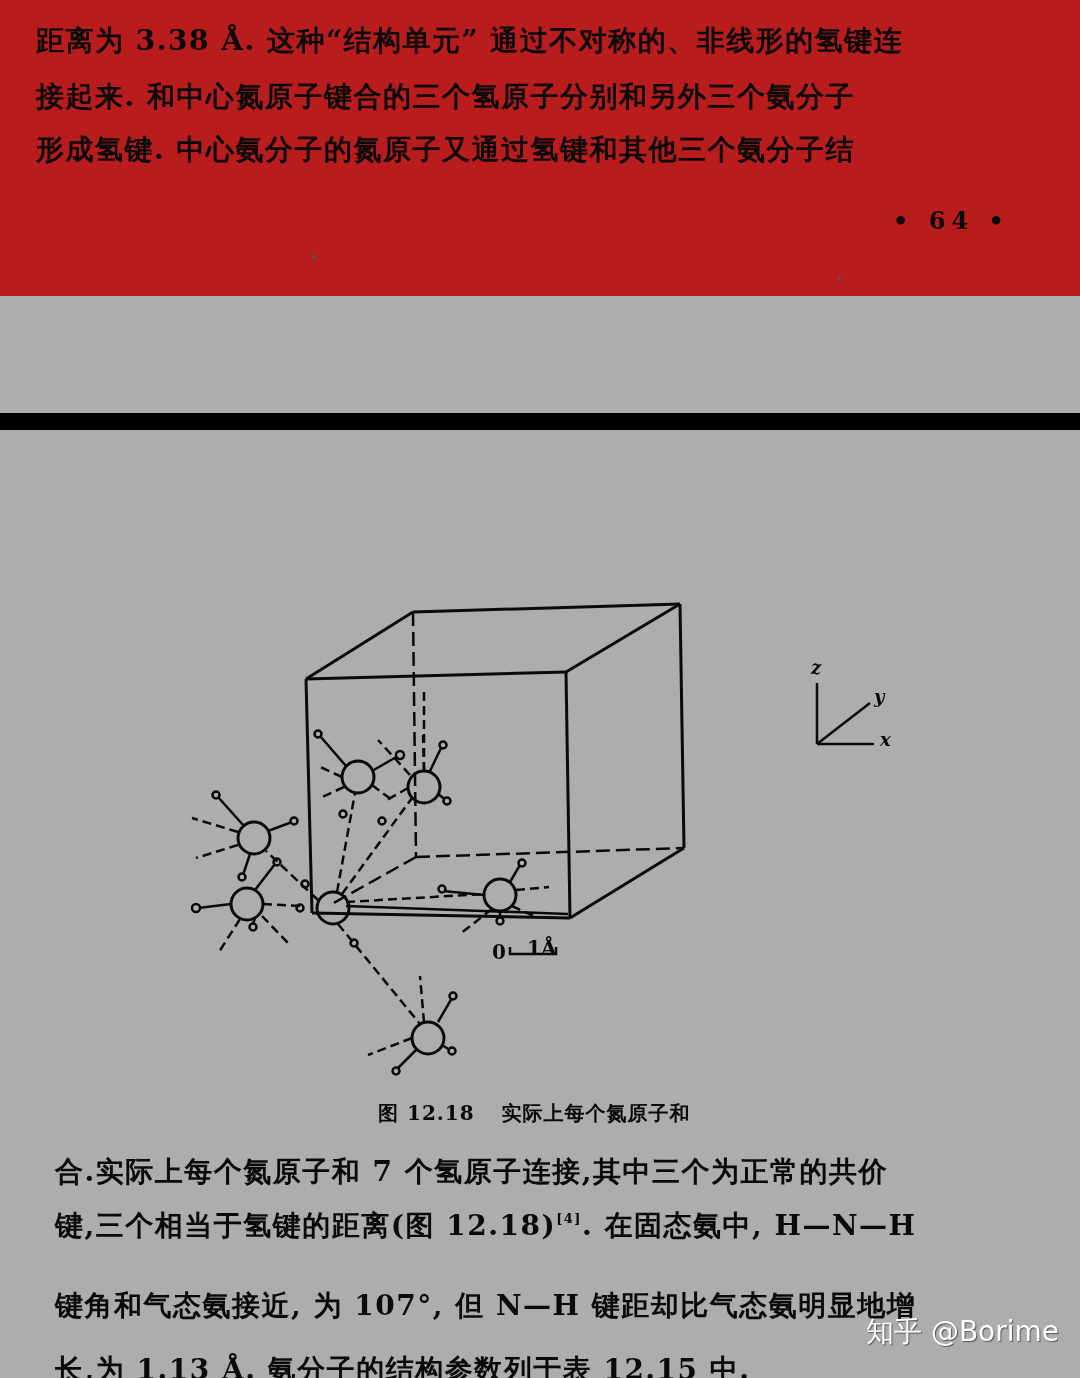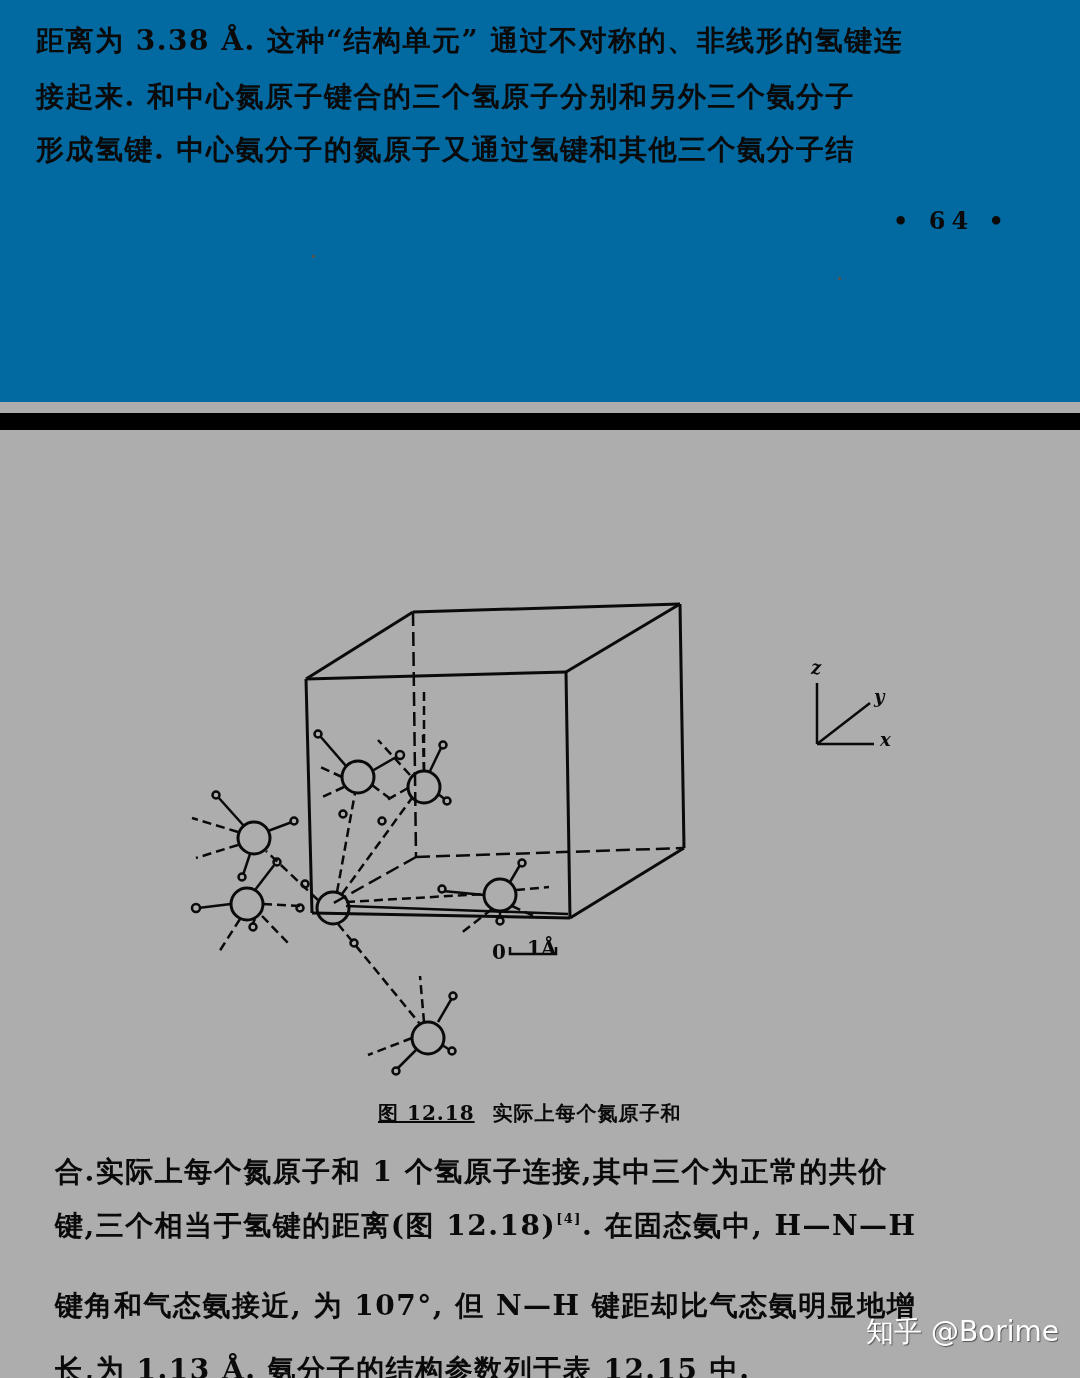--- a/index.html
+++ b/index.html
@@ -2,21 +2,21 @@
 <html><head>
 <meta charset="utf-8">
 <style>
   html, body { margin: 0; padding: 0; }
   body {
     width: 1080px; height: 1378px; overflow: hidden;
     background: #adadad; position: relative;
     font-family: "DejaVu Serif", "Liberation Serif", serif;
     color: #0a0a0a;
   }
-  .page-top { position: absolute; left: 0; top: 0; width: 1080px; height: 402px; background: #0369a1; }
+  .page-top { position: absolute; left: 0; top: 0; width: 1080px; height: 296px; background: #b91c1c; }
   .divider-bar { position: absolute; left: 0; top: 413px; width: 1080px; height: 17px; background: #000; }
   .page-bottom { position: absolute; left: 0; top: 430px; width: 1080px; height: 948px; background: #adadad; }
 
   .text-line {
     position: absolute; white-space: nowrap;
     font-size: 28px; font-weight: bold; letter-spacing: 1.5px;
     line-height: 1;
   }
   .top-line-1 { left: 36px; top: 27px; }
   .top-line-2 { left: 36px; top: 83px; }
@@ -32,21 +32,21 @@
   .bottom-line-2 { left: 55px; top: 1212px; }
   .bottom-line-3 { left: 55px; top: 1264px; margin-top: 28px; }
   .bottom-line-4 { left: 55px; top: 1356px; }
   sup.ref { font-size: 13px; vertical-align: 12px; }
 
   .figure-svg { position: absolute; left: 0; top: 0; }
   .figure-caption {
     position: absolute; left: 378px; top: 1100px;
     font-size: 20px; font-weight: bold; white-space: nowrap; letter-spacing: 1px;
   }
-  .figure-caption .num { margin-right: 18px; text-decoration: underline; }
+  .figure-caption .num { margin-right: 27px; }
 
   .scale-label {
     position: absolute; font-size: 20px; font-weight: bold;
   }
   .axis-label {
     position: absolute; font-size: 18px; font-style: italic; font-weight: bold;
   }
 
   .watermark {
     position: absolute; left: 838px; top: 1313px;
@@ -186,18 +186,18 @@
 <div class="scale-label" style="left:527px;top:936px">1Å</div>
 
 <div class="axis-label" style="left:811px;top:657px">z</div>
 <div class="axis-label" style="left:874px;top:686px">y</div>
 <div class="axis-label" style="left:880px;top:729px">x</div>
 
 <div class="figure-caption">
   <span class="num">图 12.18</span><span>实际上每个氮原子和</span>
 </div>
 
-<div class="text-line bottom-line-1">合.实际上每个氮原子和 1 个氢原子连接,其中三个为正常的共价</div>
+<div class="text-line bottom-line-1">合.实际上每个氮原子和 7 个氢原子连接,其中三个为正常的共价</div>
 <div class="text-line bottom-line-2"><span>键,三个相当于氢键的距离(图 12.18)</span><sup class="ref">[4]</sup><span>. 在固态氨中, H—N—H</span></div>
 <div class="text-line bottom-line-3">键角和气态氨接近, 为 107°, 但 N—H 键距却比气态氨明显地增</div>
 <div class="text-line bottom-line-4">长,为 1.13 Å. 氨分子的结构参数列于表 12.15 中.</div>
 
 <div class="watermark">知乎 @Borime</div>
 
 </body></html>

